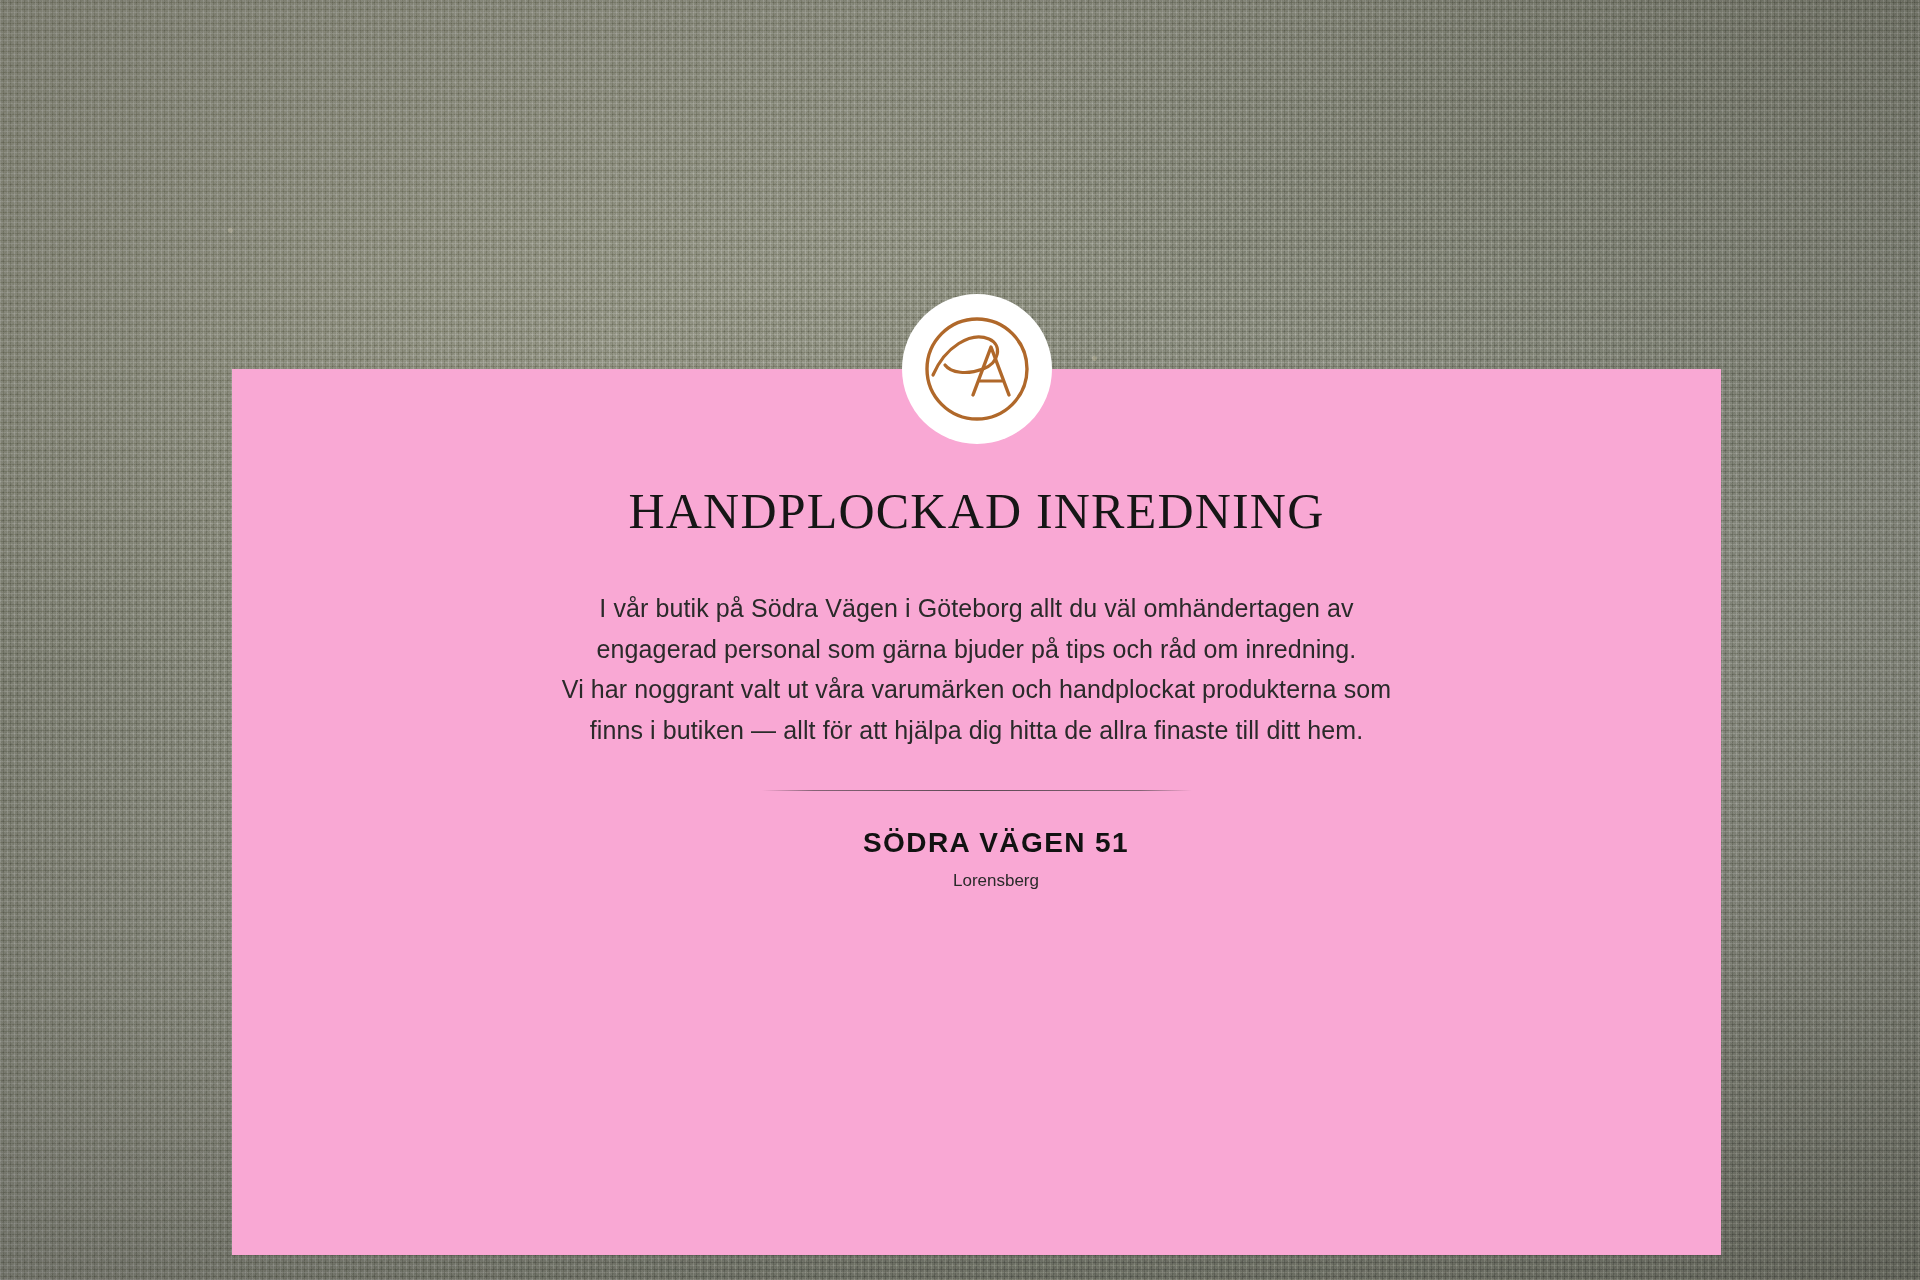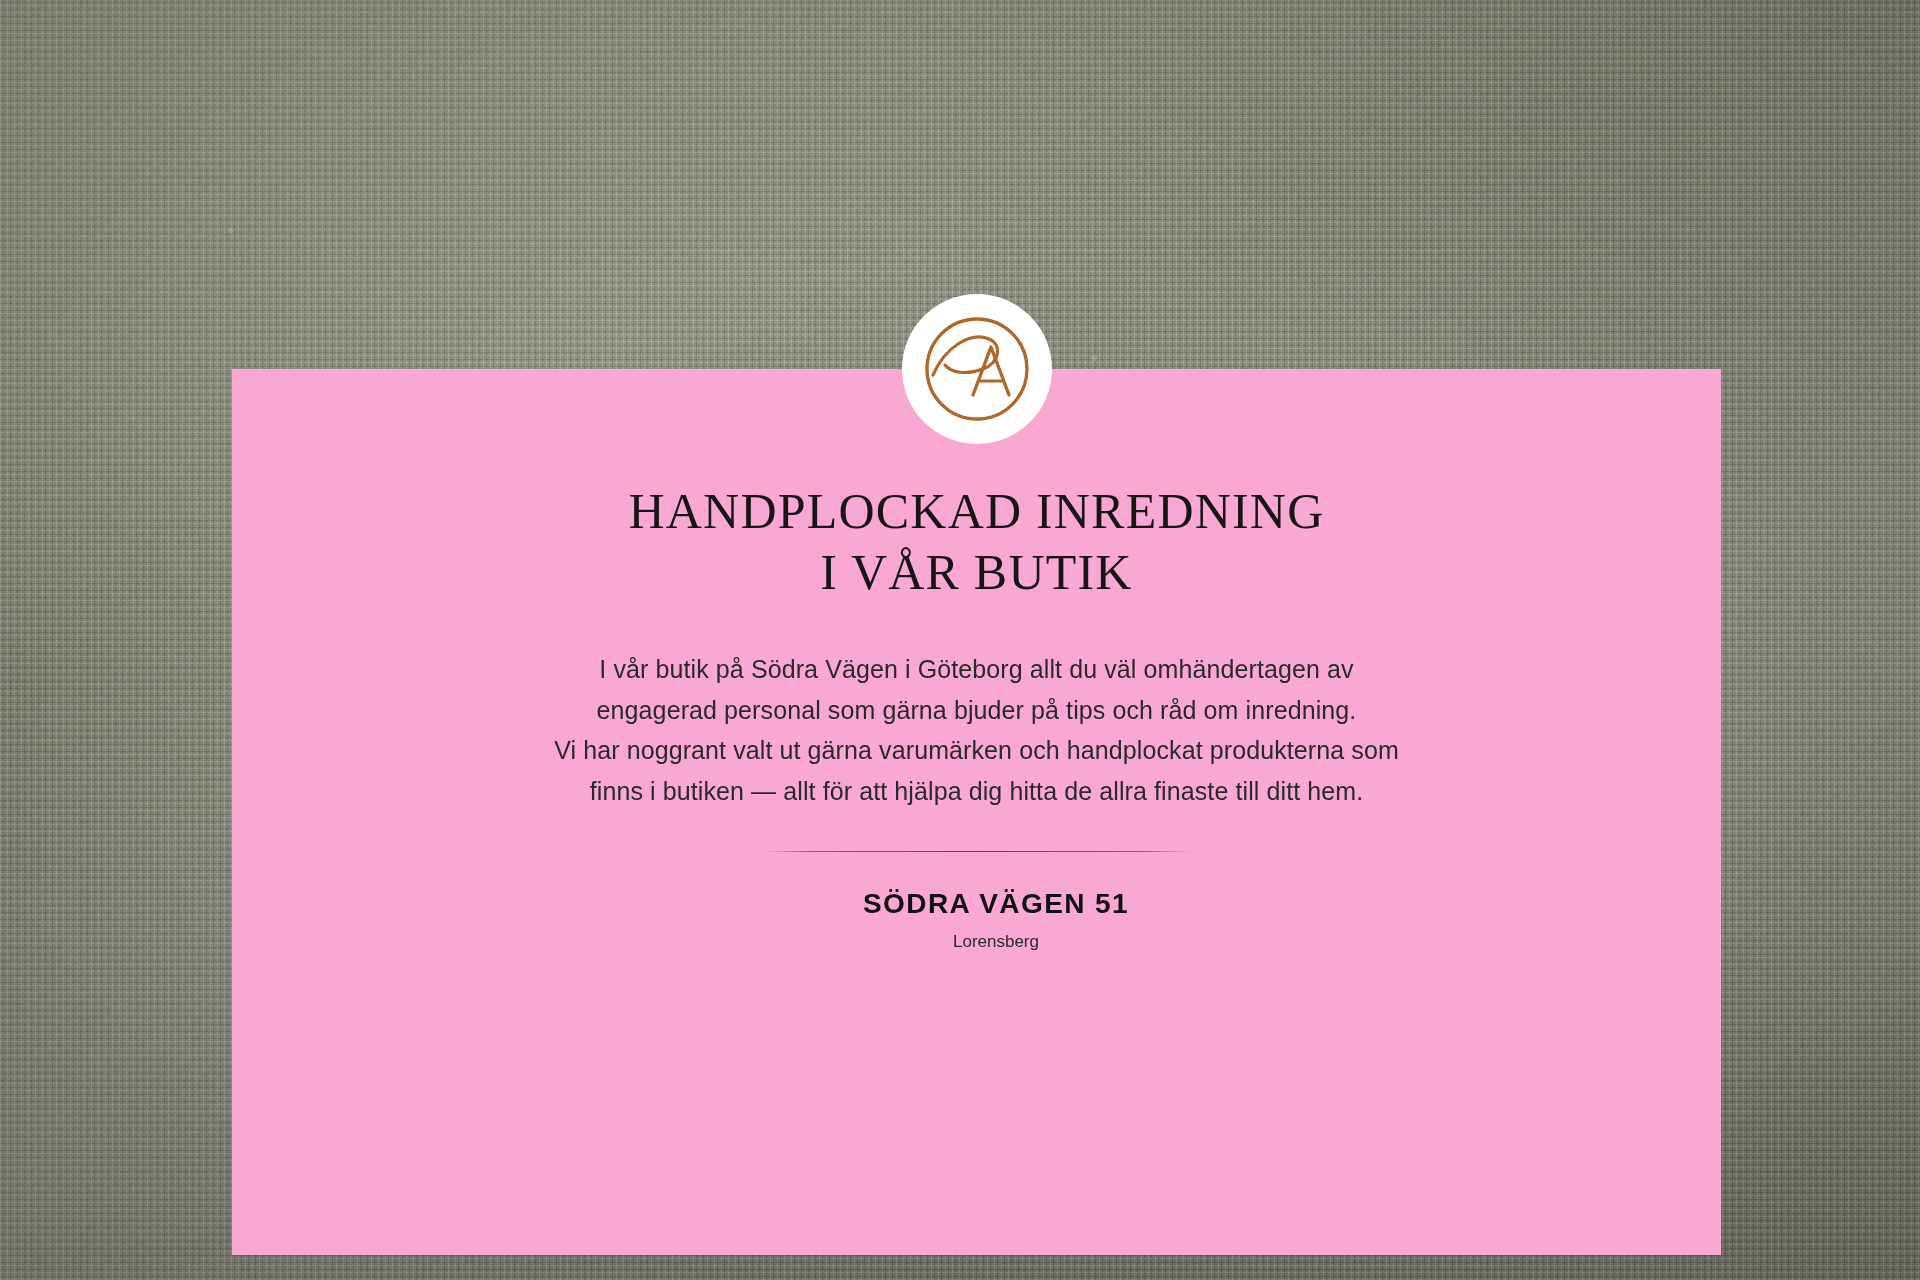--- a/index.html
+++ b/index.html
@@ -209,27 +209,26 @@
           <circle cx="66" cy="66" r="50" fill="none" stroke="#b0682a" stroke-width="3.4"></circle>
           <path d="M22 72 C34 44, 60 28, 78 36 C92 42, 88 60, 72 66 C56 72, 40 70, 34 62" fill="none" stroke="#b0682a" stroke-width="3.2" stroke-linecap="round"></path>
           <path d="M62 92 L80 44 L98 92" fill="none" stroke="#b0682a" stroke-width="3.4" stroke-linecap="round" stroke-linejoin="round"></path>
           <path d="M69 78 L91 78" fill="none" stroke="#b0682a" stroke-width="3.2" stroke-linecap="round"></path>
         </svg>
       </span>
     </div>
 
     <h1 class="headline">
       <span class="line">HANDPLOCKAD INREDNING</span>
-      <span class="line">I VÅR BUTIK</span>
     </h1>
 
     <p class="body-copy">
       <span class="line">I vår butik på Södra Vägen i Göteborg allt du väl omhändertagen av</span>
       <span class="line">engagerad personal som gärna bjuder på tips och råd om inredning.</span>
-      <span class="line">Vi har noggrant valt ut gärna varumärken och handplockat produkterna som</span>
+      <span class="line">Vi har noggrant valt ut våra varumärken och handplockat produkterna som</span>
       <span class="line">finns i butiken — allt för att hjälpa dig hitta de allra finaste till ditt hem.</span>
     </p>
 
     <div class="divider"></div>
 
     <div class="address">
       <div class="address-street">SÖDRA VÄGEN 51</div>
       <div class="address-district">Lorensberg</div>
     </div>
 

